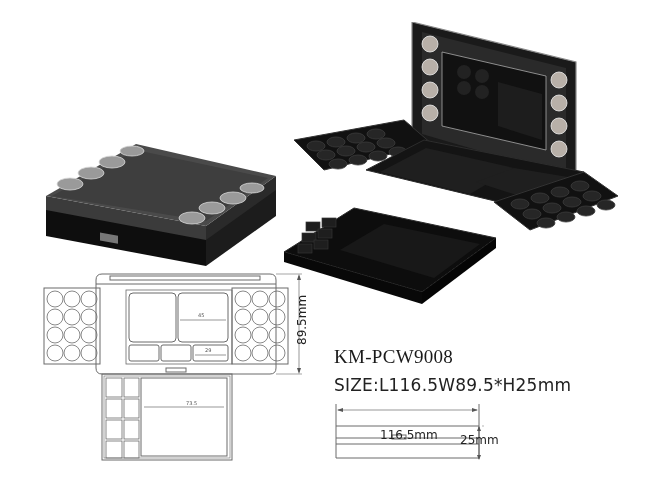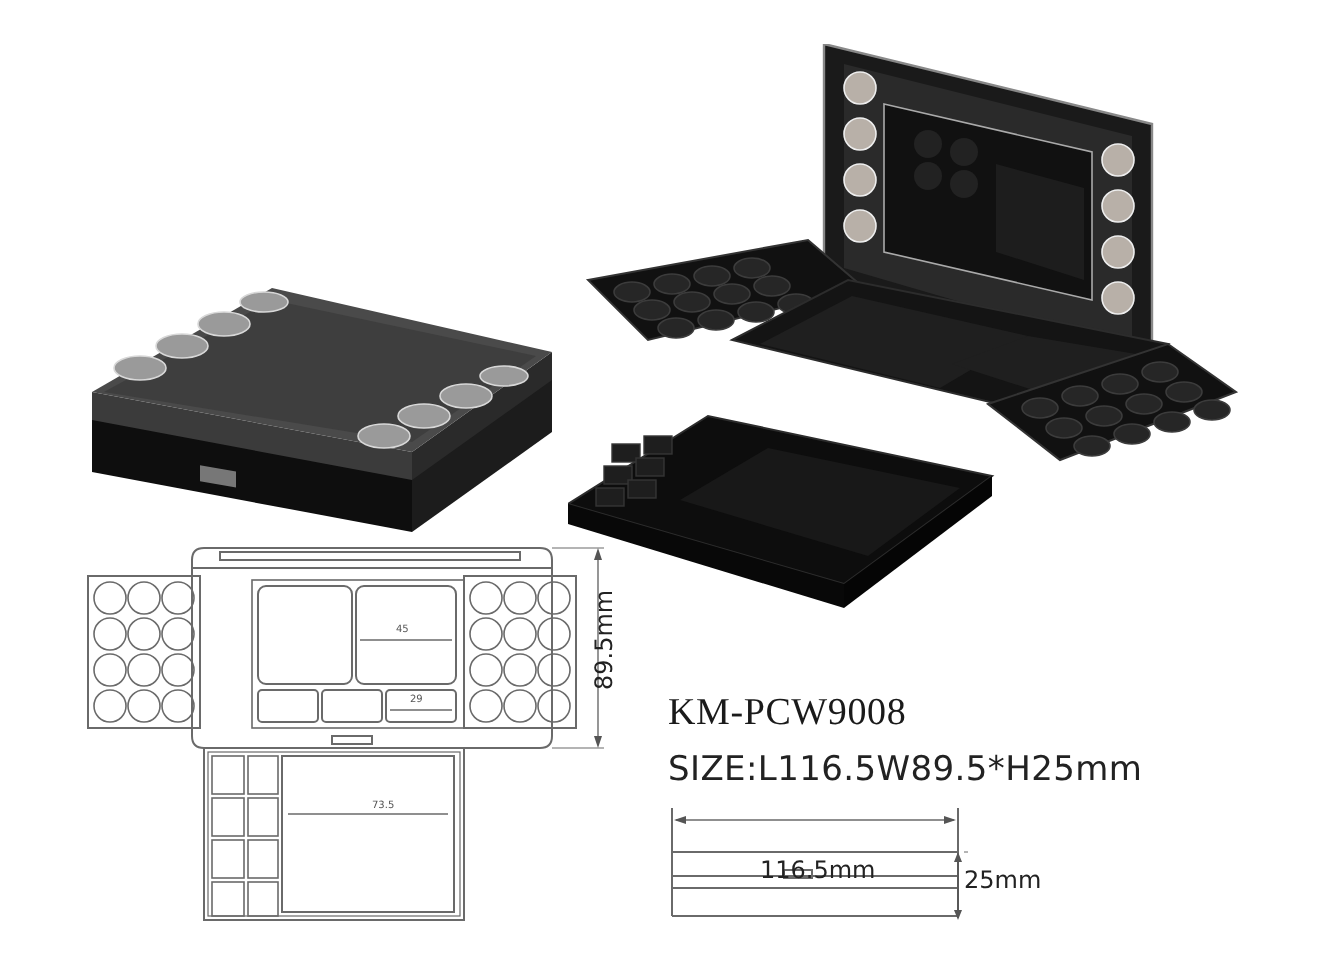--- a/index.html
+++ b/index.html
@@ -214,13 +214,13 @@
   </svg>
 </div>
 <div class="dimlabel" style="left:380px;top:400px;margin-top:28px;">116.5mm</div>
 <div class="abs" style="left:476px;top:426px;width:6px;height:34px;">
   <svg width="6" height="34" viewBox="0 0 6 34">
       <line x1="3" y1="1" x2="3" y2="33" stroke="#555" stroke-width="0.8"></line>
       <polygon points="3,0 1,5 5,5" fill="#555"></polygon>
       <polygon points="3,34 1,29 5,29" fill="#555"></polygon>
     </svg>
 </div>
-<div class="dimlabel" style="left:482px;top:433px;">25mm</div>
+<div class="dimlabel" style="left:460px;top:433px;">25mm</div>
 
 </body></html>

